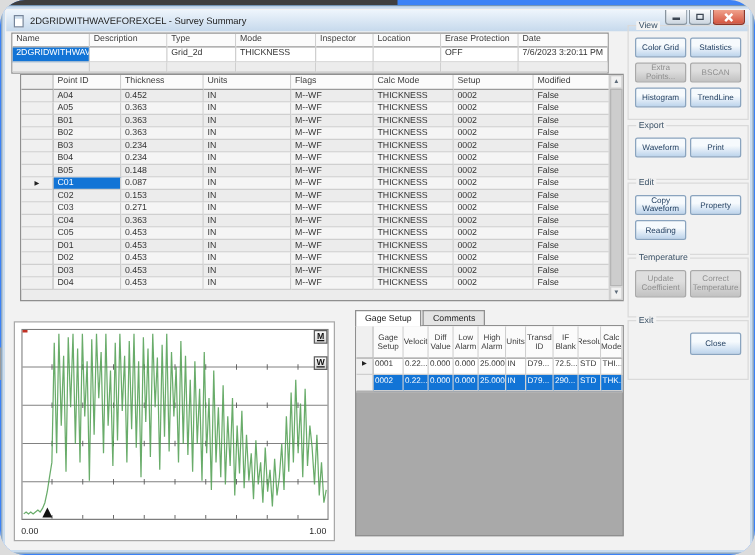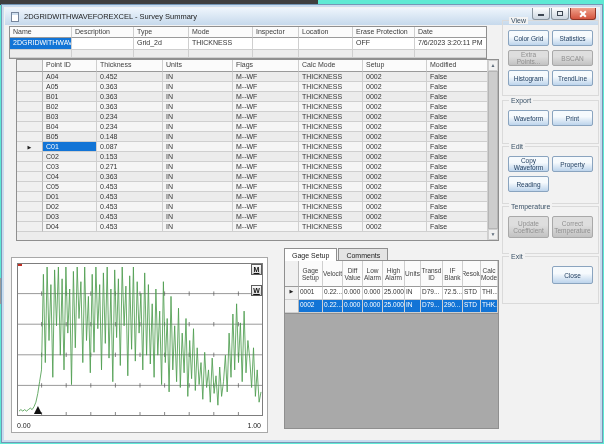--- a/index.html
+++ b/index.html
@@ -1,18 +1,18 @@
 <!DOCTYPE html>
 <html><head>
 <meta charset="utf-8">
 <style>
   * { box-sizing: border-box; margin:0; padding:0; }
   html,body { background:#dcdcdc; }
   body { font-family:"Liberation Sans", sans-serif; }
-  .stage { position:relative; width:604px; height:444px; background:#5eead4; overflow:hidden; font-size:7px; color:#333; }
+  .stage { position:relative; width:604px; height:444px; background:#3b82f6; overflow:hidden; font-size:7px; color:#333;border-radius:20px; }
   .backstrip { position:absolute; left:0; top:0; width:318px; height:5px; background:#3f3f3f; }
   .backtab { position:absolute; left:0; top:278px; width:5px; height:26px; background:#9a9a9a; }
 
   .window { position:absolute; left:1px; top:4px; width:602px; height:439px; background:#f2f2f2;
             border:1px solid #7596b5; box-shadow: inset 0 0 0 2px #c9dcef; }
   .titlebar { position:absolute; left:3px; top:3px; right:3px; height:17px;
               background:linear-gradient(#eef5fc,#c6d9ec); display:flex; align-items:center; }
   .doc-icon { width:8px; height:10px; background:#fff; border:1px solid #76869c; margin-left:6px;
               box-shadow: inset 0 2px 0 #cfe0f0; }
   .title-text { margin-left:5px; font-size:7.5px; color:#1d1d1d; white-space:nowrap; }

